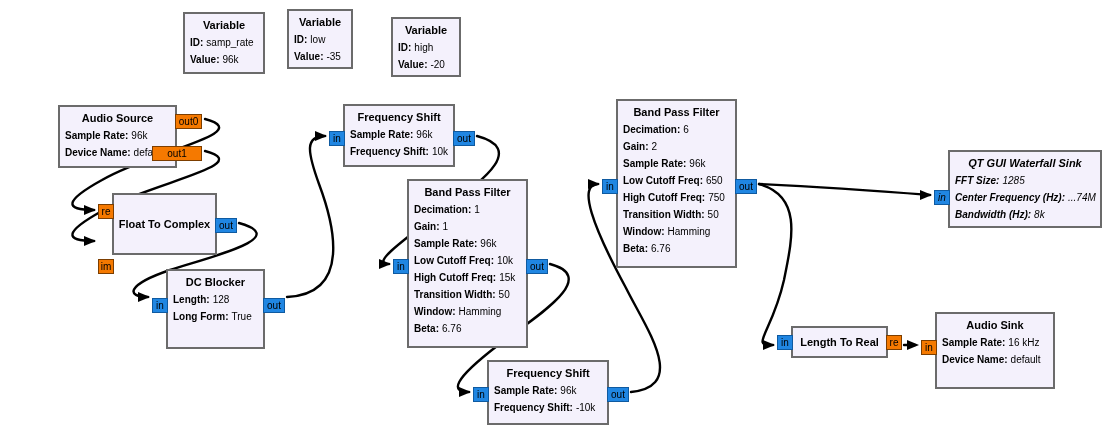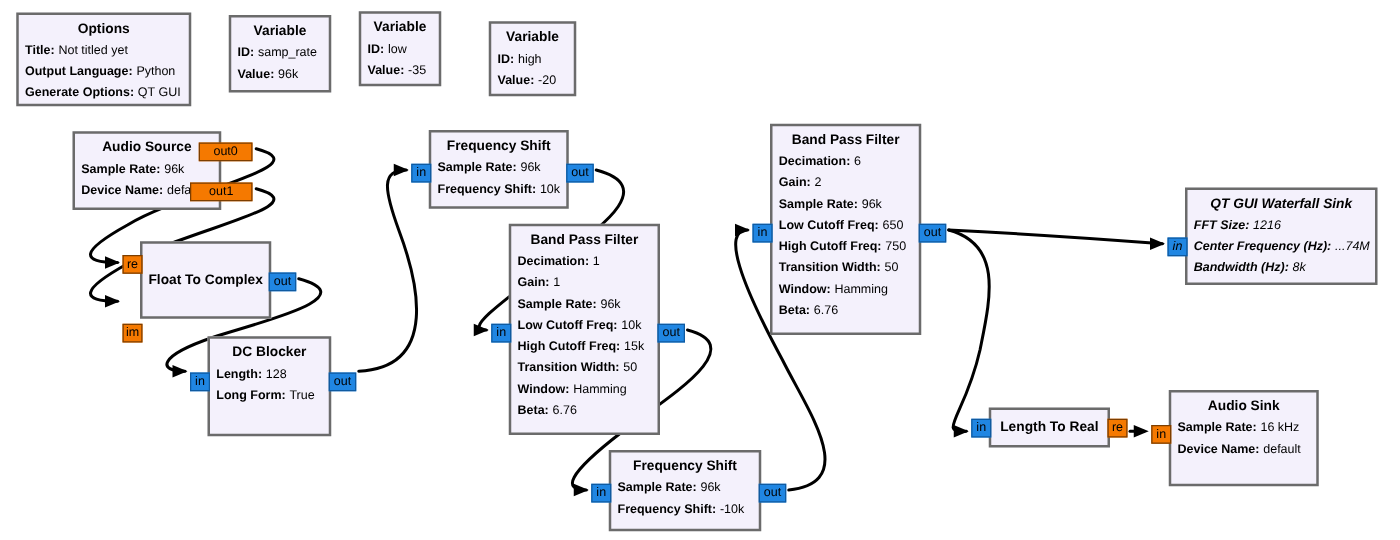--- a/index.html
+++ b/index.html
@@ -53,46 +53,40 @@
       <polygon points="471,392 459,387 459,397" fill="#000000"></polygon>
       <path d="M 631,392 C 688,386 647,330 626,288 C 593,227 577,184 598,184" fill="none" stroke="#000000" stroke-width="2.4" stroke-linecap="round"></path>
       <polygon points="600,184 588,179 588,189" fill="#000000"></polygon>
       <path d="M 759,184 C 800,186 878,191 930,195" fill="none" stroke="#000000" stroke-width="2.4" stroke-linecap="round"></path>
       <polygon points="932,195 920,190 920,200" fill="#000000"></polygon>
       <path d="M 759,184 C 803,196 792,240 784,280 C 772,333 749,347 773,345" fill="none" stroke="#000000" stroke-width="2.4" stroke-linecap="round"></path>
       <polygon points="775,345 763,340 763,350" fill="#000000"></polygon>
       <path d="M 904,345 L 915,345" fill="none" stroke="#000000" stroke-width="2.4" stroke-linecap="round"></path>
       <polygon points="919,345 907,340 907,350" fill="#000000"></polygon>
     </svg>
-<div class="block" style="left: 13px; top: 10px; width: 140px; height: 75px;">
-      <div class="title">Options</div>
-      <div class="param"><span class="k">Title:</span><span class="v">Not titled yet</span></div>
-      <div class="param"><span class="k">Output Language:</span><span class="v">Python</span></div>
-      <div class="param"><span class="k">Generate Options:</span><span class="v">QT GUI</span></div>
-    </div>
     <div class="block" style="left: 183px; top: 12px; width: 82px; height: 62px;">
       <div class="title">Variable</div>
       <div class="param"><span class="k">ID:</span><span class="v">samp_rate</span></div>
       <div class="param"><span class="k">Value:</span><span class="v">96k</span></div>
     </div>
     <div class="block" style="left: 287px; top: 9px; width: 66px; height: 60px;">
       <div class="title">Variable</div>
       <div class="param"><span class="k">ID:</span><span class="v">low</span></div>
       <div class="param"><span class="k">Value:</span><span class="v">-35</span></div>
     </div>
     <div class="block" style="left: 391px; top: 17px; width: 70px; height: 60px;">
       <div class="title">Variable</div>
       <div class="param"><span class="k">ID:</span><span class="v">high</span></div>
       <div class="param"><span class="k">Value:</span><span class="v">-20</span></div>
     </div>
     <div class="block" style="left: 58px; top: 105px; width: 119px; height: 63px;">
       <div class="title">Audio Source</div>
       <div class="param"><span class="k">Sample Rate:</span><span class="v">96k</span></div>
       <div class="param"><span class="k">Device Name:</span><span class="v">default</span></div>
-      <div class="port orange" style="top: 7px; width: 43px; right: -27px; margin-left: 28px;">out0</div>
+      <div class="port orange" style="top: 7px; width: 27px; right: -27px; margin-left: 28px;">out0</div>
       <div class="port orange" style="top: 39px; width: 50px; right: -27px;">out1</div>
     </div>
     <div class="block no-params" style="left: 112px; top: 193px; width: 105px; height: 62px;">
       <div class="title">Float To Complex</div>
       <div class="port orange" style="top: 9px; width: 16px; left: -16px;">re</div>
       <div class="port orange" style="top: 40px; width: 16px; left: -16px; margin-top: 24px;">im</div>
       <div class="port blue" style="top: 23px; width: 22px; right: -22px;">out</div>
     </div>
     <div class="block" style="left: 166px; top: 269px; width: 99px; height: 80px;">
       <div class="title">DC Blocker</div>
@@ -136,21 +130,21 @@
       <div class="param"><span class="k">Low Cutoff Freq:</span><span class="v">650</span></div>
       <div class="param"><span class="k">High Cutoff Freq:</span><span class="v">750</span></div>
       <div class="param"><span class="k">Transition Width:</span><span class="v">50</span></div>
       <div class="param"><span class="k">Window:</span><span class="v">Hamming</span></div>
       <div class="param"><span class="k">Beta:</span><span class="v">6.76</span></div>
       <div class="port blue" style="top: 78px; width: 16px; left: -16px;">in</div>
       <div class="port blue" style="top: 78px; width: 22px; right: -22px;">out</div>
     </div>
     <div class="block" style="left: 948px; top: 150px; width: 154px; height: 78px; font-style: italic;">
       <div class="title">QT GUI Waterfall Sink</div>
-      <div class="param"><span class="k">FFT Size:</span><span class="v">1216</span></div>
+      <div class="param"><span class="k">FFT Size:</span><span class="v">1285</span></div>
       <div class="param"><span class="k">Center Frequency (Hz):</span><span class="v">...74M</span></div>
       <div class="param"><span class="k">Bandwidth (Hz):</span><span class="v">8k</span></div>
       <div class="port blue" style="top: 38px; width: 16px; left: -16px;">in</div>
     </div>
     <div class="block no-params" style="left: 791px; top: 326px; width: 97px; height: 32px;">
       <div class="title">Length To Real</div>
       <div class="port blue" style="top: 7px; width: 16px; left: -16px;">in</div>
       <div class="port orange" style="top: 7px; width: 16px; right: -16px;">re</div>
     </div>
     <div class="block" style="left: 935px; top: 312px; width: 120px; height: 77px;">

